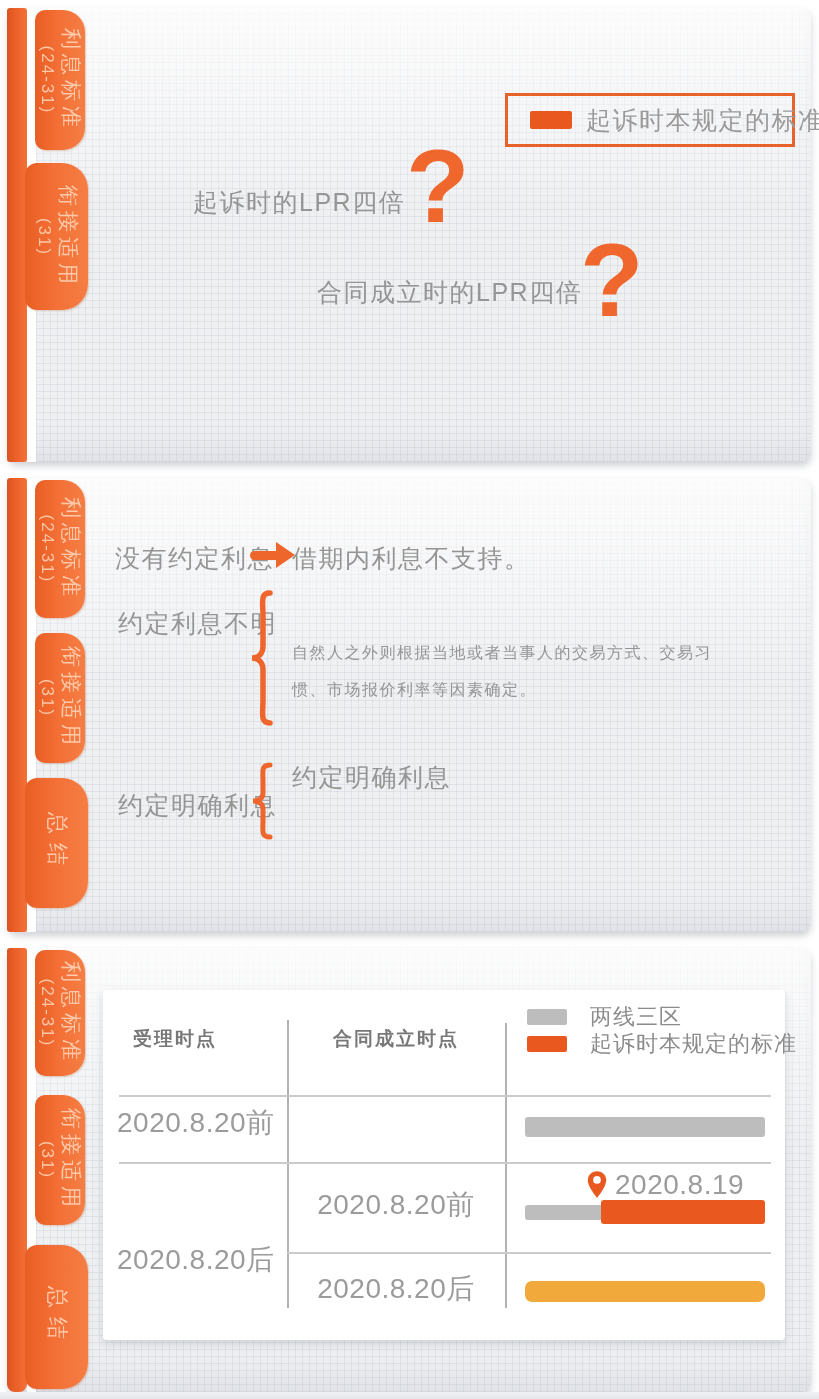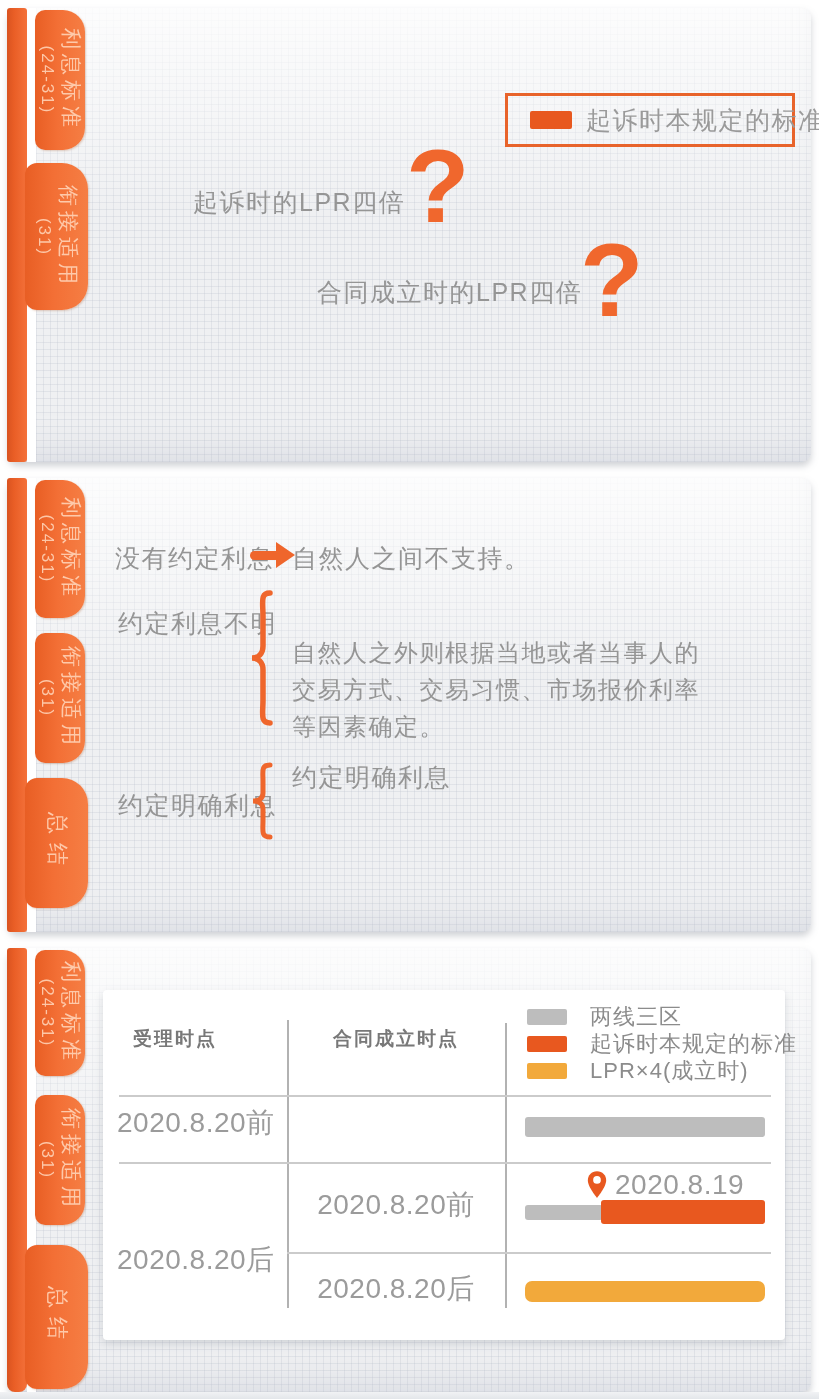--- a/index.html
+++ b/index.html
@@ -54,21 +54,21 @@
   }
   .legend-box .swatch{width:42px;height:18px;background:#e8581f;border-radius:2px;flex:0 0 auto;}
   .legend-box .lbl{color:#9a9a9a;font-size:25px;letter-spacing:1.5px;white-space:nowrap;}
 
   
   .arrow{position:absolute;width:48px;height:26px;}
   .arrow .shaft{position:absolute;left:0;top:9px;width:30px;height:9px;background:#ef662c;border-radius:5px;}
   .arrow .head{position:absolute;left:26px;top:0;width:0;height:0;
     border-top:13px solid transparent;border-bottom:13px solid transparent;border-left:19px solid #ef662c;}
   .brace{position:absolute;}
-  .wraptxt{position:absolute;color:#959595;font-size:24px;letter-spacing:1.5px;line-height:37px;width:430px;}
+  .wraptxt{position:absolute;color:#959595;font-size:16px;letter-spacing:1.5px;line-height:37px;width:430px;}
 
   
   .card{
     position:absolute;left:95px;top:42px;width:682px;height:350px;background:#ffffff;
     border-radius:4px;box-shadow:0 4px 10px rgba(130,136,148,0.28);z-index:5;
   }
   .th{position:absolute;color:#787878;font-size:19px;font-weight:700;letter-spacing:2px;white-space:nowrap;}
   .vdiv{position:absolute;width:2px;background:#b2b2b2;}
   .hline{position:absolute;height:2px;background:#cbcbcb;}
   .date{position:absolute;color:#9b9b9b;font-size:28px;letter-spacing:0.5px;white-space:nowrap;}
@@ -141,21 +141,21 @@
     <div class="tab-inner">
       <div class="single">总结</div>
     </div>
   </div>
 
   <div class="gtxt" style="left:107px;top:64px;">没有约定利息</div>
   <div class="arrow" style="left:242px;top:64px;">
     <div class="shaft"></div>
     <div class="head"></div>
   </div>
-  <div class="gtxt" style="left:284px;top:64px;">自然人之间不支持。</div>
+  <div class="gtxt" style="left:284px;top:64px;">借期内利息不支持。</div>
 
   <div class="gtxt" style="left:110px;top:129px;">约定利息不明</div>
   <svg class="brace" style="left:238px;top:110px;" width="30" height="140" viewBox="0 0 30 140">
     <path d="M24 5 C14 5 17 14 17 28 L17 58 C17 66 12 70 6 70 C12 70 17 74 17 82 L17 112 C17 126 14 135 24 135" fill="none" stroke="#ef662c" stroke-width="5.5" stroke-linecap="round"></path>
   </svg>
   <div class="wraptxt" style="left:284px;top:156px;">自然人之外则根据当地或者当事人的交易方式、交易习惯、市场报价利率等因素确定。</div>
 
   <div class="gtxt" style="left:110px;top:311px;">约定明确利息</div>
   <svg class="brace" style="left:238px;top:283px;" width="30" height="80" viewBox="0 0 30 80">
     <path d="M24 4 C15 4 17 10 17 20 L17 32 C17 38 12 40 7 40 C12 40 17 42 17 48 L17 60 C17 70 15 76 24 76" fill="none" stroke="#ef662c" stroke-width="5" stroke-linecap="round"></path>
@@ -195,24 +195,20 @@
 
     <div class="tlegend">
       <div class="row">
         <div class="sw sw-gray"></div>
         <div class="tl">两线三区</div>
       </div>
       <div class="row">
         <div class="sw sw-orange"></div>
         <div class="tl">起诉时本规定的标准</div>
       </div>
-      <div class="row">
-        <div class="sw sw-amber"></div>
-        <div class="tl">LPR×4(成立时)</div>
-      </div>
     </div>
 
     <div class="hline" style="left:16px;top:105px;width:652px;"></div>
 
     <div class="date" style="left:14px;top:114px;">2020.8.20前</div>
     <div class="bar gray" style="left:422px;top:127px;width:240px;height:20px;"></div>
 
     <div class="hline" style="left:16px;top:172px;width:652px;"></div>
 
     <div class="date" style="left:184px;top:196px;width:218px;text-align:center;">2020.8.20前</div>

